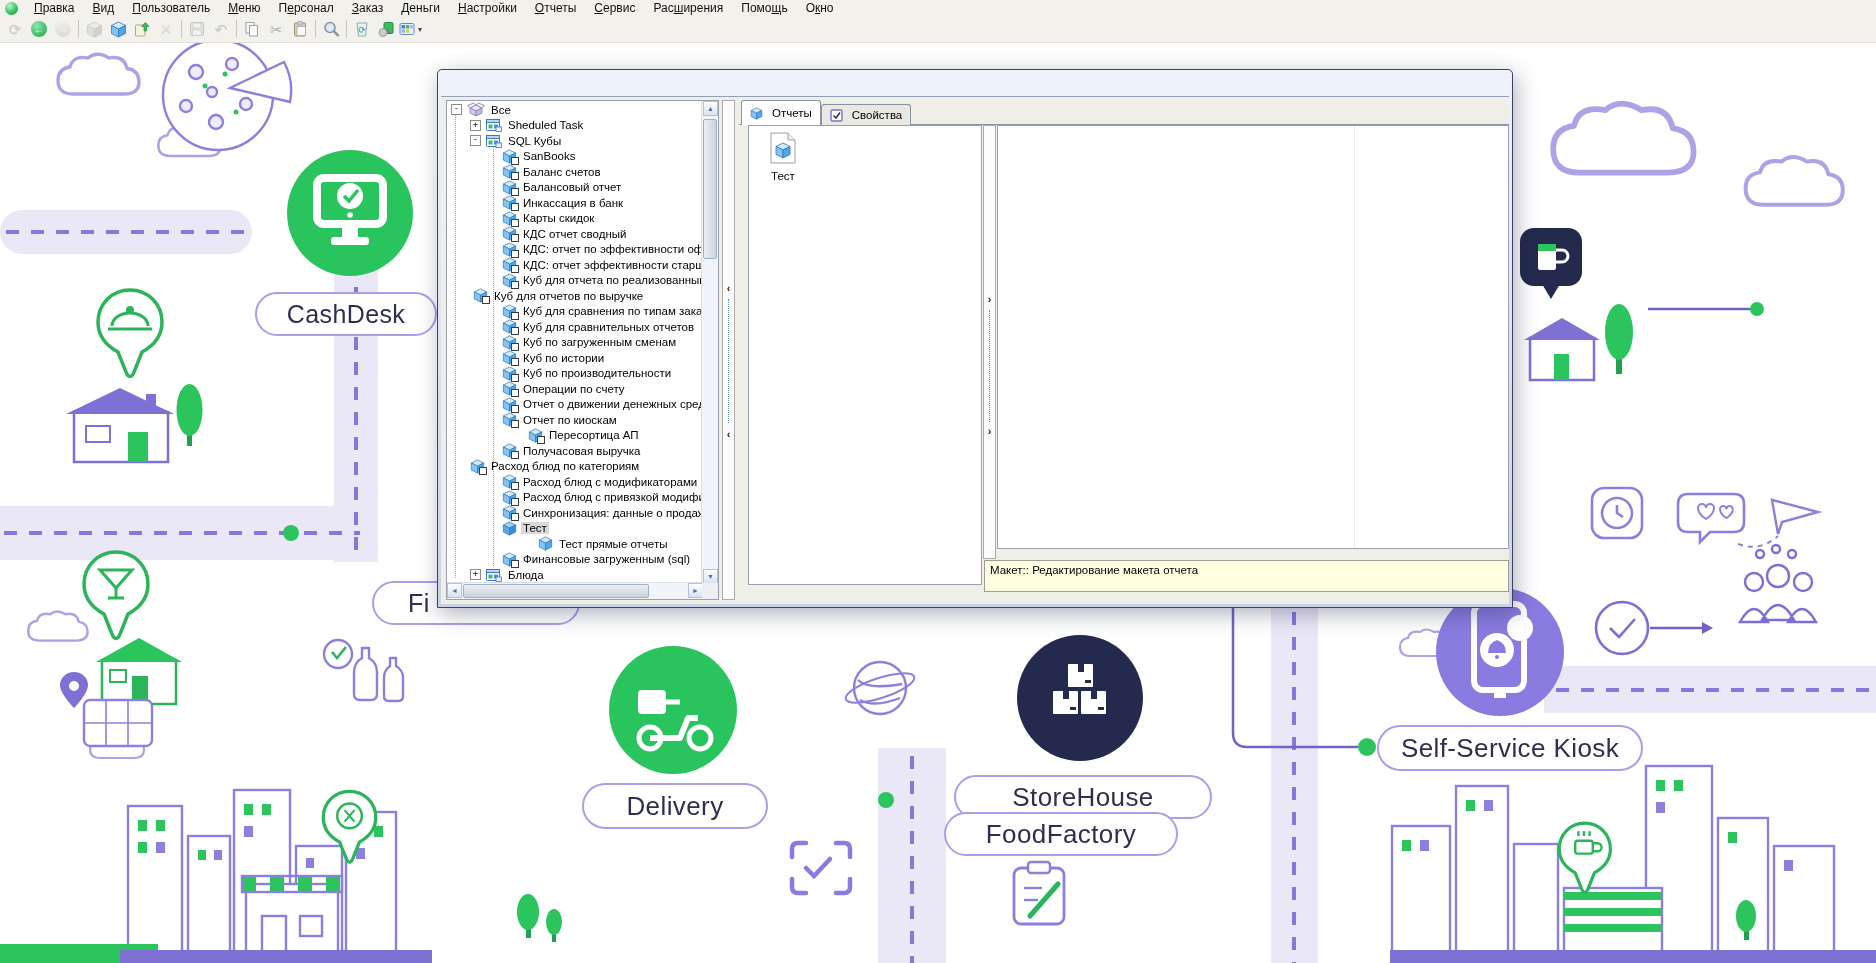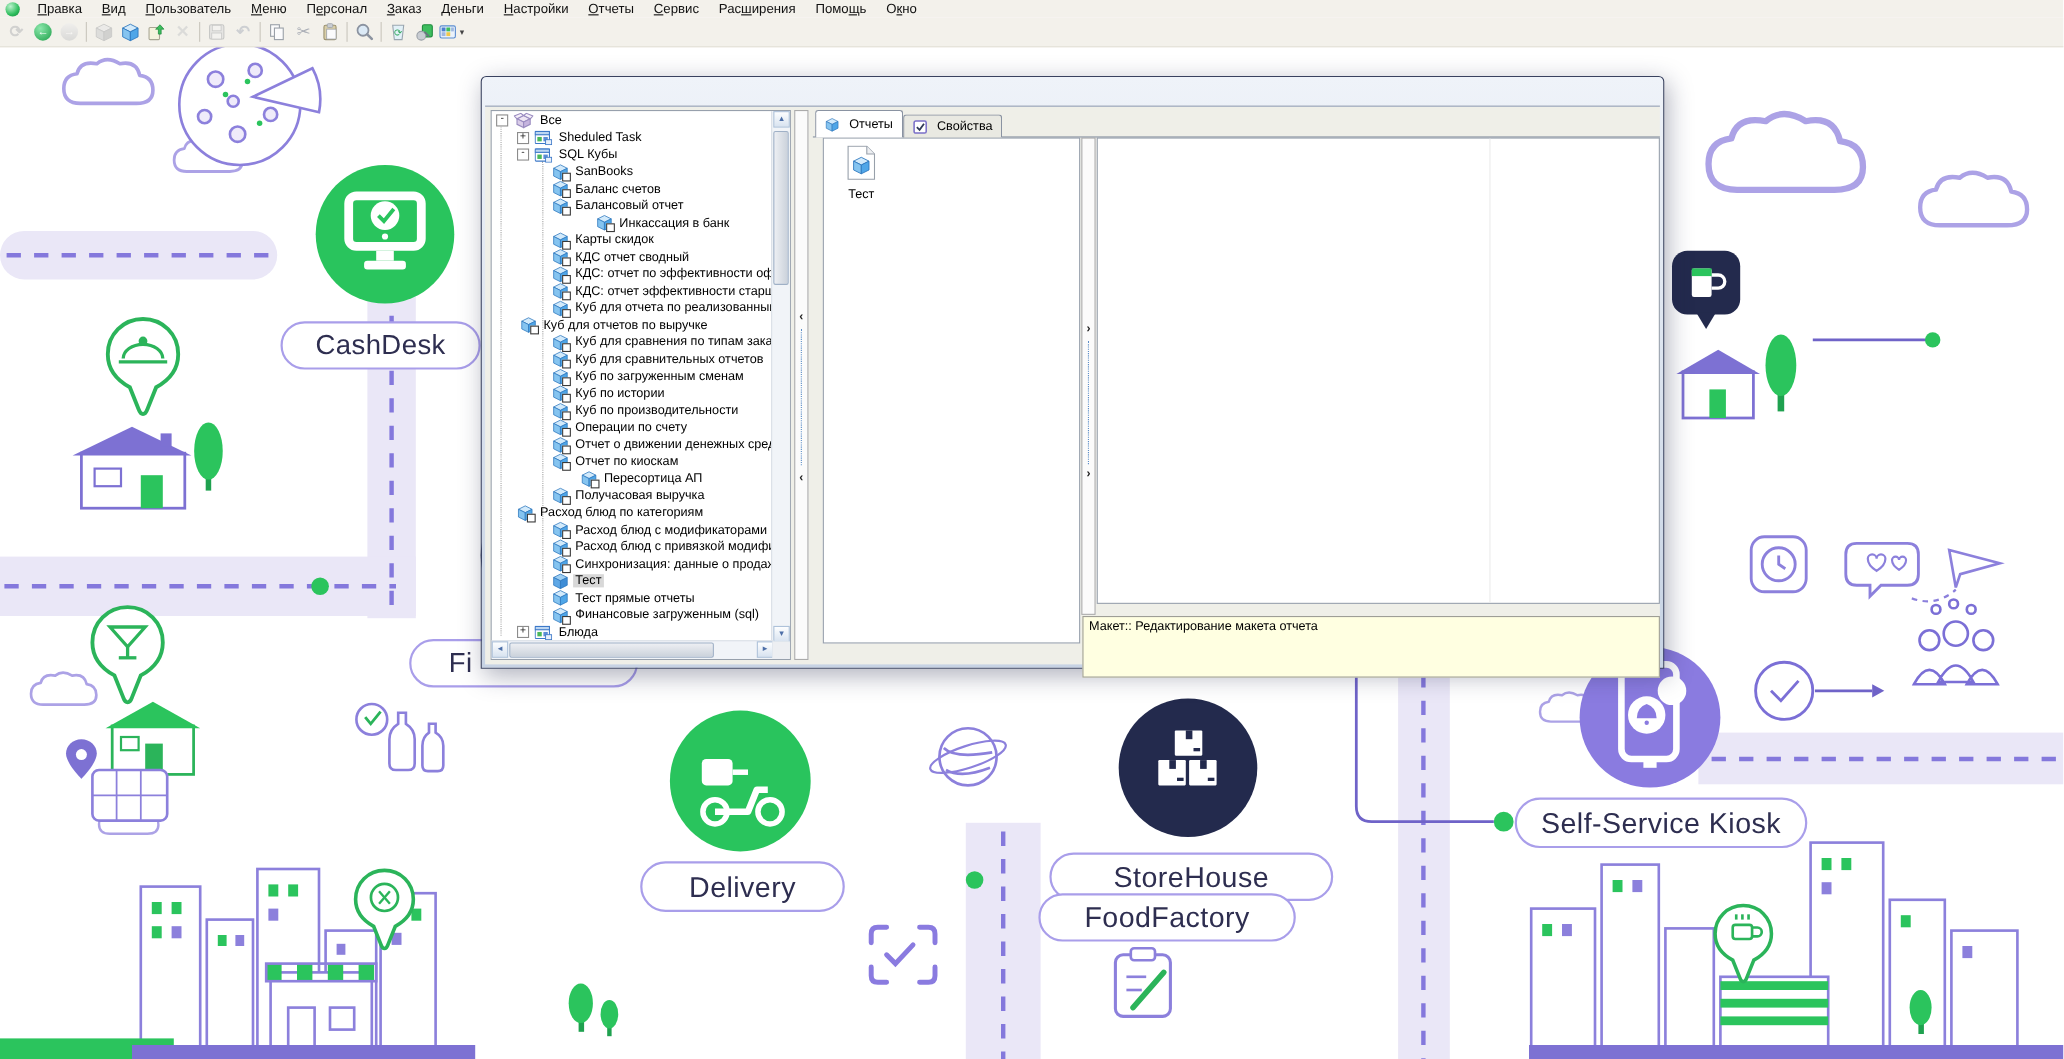--- a/index.html
+++ b/index.html
@@ -84,21 +84,21 @@
   #tabline{position:absolute;left:298px;top:27px;width:770px;border-top:1px solid #8A93A2;z-index:2}
   .tab{display:flex;align-items:center;gap:5px;border:1px solid #8A93A2;border-bottom:none;border-radius:3px 3px 0 0;
        padding:0 8px;font-size:11.5px;background:#E9E9E2;height:21px;font-family:inherit;box-sizing:border-box}
   .tab.active{background:#fff;height:25px;position:relative;z-index:5}
   
   #reports{left:307px;top:28px;width:234px;height:460px}
   .ritem{position:absolute;left:10px;top:6px;width:48px;display:flex;flex-direction:column;align-items:center;gap:2px}
   .rlab{font-size:11.5px;color:#000}
   #layout{left:556px;top:28px;width:512px;height:424px}
   #layout .vline{position:absolute;left:356px;top:0;bottom:0;border-left:1px solid #EBEBEB}
-  #hint{position:absolute;left:543px;top:463px;width:525px;height:56px;background:#FFFFE1;border:1px solid #9E9E96;
+  #hint{position:absolute;left:543px;top:463px;width:525px;height:32px;background:#FFFFE1;border:1px solid #9E9E96;
         font-size:11.5px;color:#000;padding:3px 5px;box-sizing:border-box}
 </style>
 </head>
 <body>
 
 <div id="screen">
 
 <svg class="wallpaper" width="1876" height="963" viewBox="0 0 1876 963">
   <defs>
     <path id="cloudP" d="M12,26 Q2,26 2,17 Q2,9 10,8 Q12,0 22,2 Q28,-3 36,2 Q46,0 48,9 Q56,10 56,18 Q56,26 46,26 Z"></path>
@@ -629,21 +629,21 @@
               <span class="ticon">
                 <svg width="15" height="15" viewBox="0 0 17 17">
                   <polygon points="8.5,1 15.5,4.5 8.5,8 1.5,4.5" fill="#D2EAFB" stroke="#2E78BE" stroke-width="0.8"></polygon>
                   <polygon points="1.5,4.5 8.5,8 8.5,16 1.5,12.5" fill="#85C4F0" stroke="#2E78BE" stroke-width="0.8"></polygon>
                   <polygon points="15.5,4.5 8.5,8 8.5,16 15.5,12.5" fill="#4FA6E8" stroke="#2E78BE" stroke-width="0.8"></polygon>
                 </svg>
                 <span class="badge"></span>
               </span>
               <span class="tlab">Балансовый отчет</span>
             </div>
-            <div class="trow" style="padding-left: 54px; margin-left: 40px;">
+            <div class="trow" style="padding-left: 54px;">
               <span class="ticon">
                 <svg width="15" height="15" viewBox="0 0 17 17">
                   <polygon points="8.5,1 15.5,4.5 8.5,8 1.5,4.5" fill="#D2EAFB" stroke="#2E78BE" stroke-width="0.8"></polygon>
                   <polygon points="1.5,4.5 8.5,8 8.5,16 1.5,12.5" fill="#85C4F0" stroke="#2E78BE" stroke-width="0.8"></polygon>
                   <polygon points="15.5,4.5 8.5,8 8.5,16 15.5,12.5" fill="#4FA6E8" stroke="#2E78BE" stroke-width="0.8"></polygon>
                 </svg>
                 <span class="badge"></span>
               </span>
               <span class="tlab">Инкассация в банк</span>
             </div>
@@ -870,21 +870,21 @@
             <div class="trow" style="padding-left: 54px;">
               <span class="ticon">
                 <svg width="15" height="15" viewBox="0 0 17 17">
                   <polygon points="8.5,1 15.5,4.5 8.5,8 1.5,4.5" fill="#9ECFF3" stroke="#2E78BE" stroke-width="0.8"></polygon>
                   <polygon points="1.5,4.5 8.5,8 8.5,16 1.5,12.5" fill="#5FA8E6" stroke="#2E78BE" stroke-width="0.8"></polygon>
                   <polygon points="15.5,4.5 8.5,8 8.5,16 15.5,12.5" fill="#3E8DD6" stroke="#2E78BE" stroke-width="0.8"></polygon>
                 </svg>
               </span>
               <span class="tlab sel">Тест</span>
             </div>
-            <div class="trow" style="padding-left: 54px;">
+            <div class="trow" style="padding-left: 54px; margin-left: 36px;">
               <span class="ticon">
                 <svg width="15" height="15" viewBox="0 0 17 17">
                   <polygon points="8.5,1 15.5,4.5 8.5,8 1.5,4.5" fill="#D2EAFB" stroke="#2E78BE" stroke-width="0.8"></polygon>
                   <polygon points="1.5,4.5 8.5,8 8.5,16 1.5,12.5" fill="#85C4F0" stroke="#2E78BE" stroke-width="0.8"></polygon>
                   <polygon points="15.5,4.5 8.5,8 8.5,16 15.5,12.5" fill="#4FA6E8" stroke="#2E78BE" stroke-width="0.8"></polygon>
                 </svg>
               </span>
               <span class="tlab">Тест прямые отчеты</span>
             </div>
             <div class="trow" style="padding-left: 54px;">

